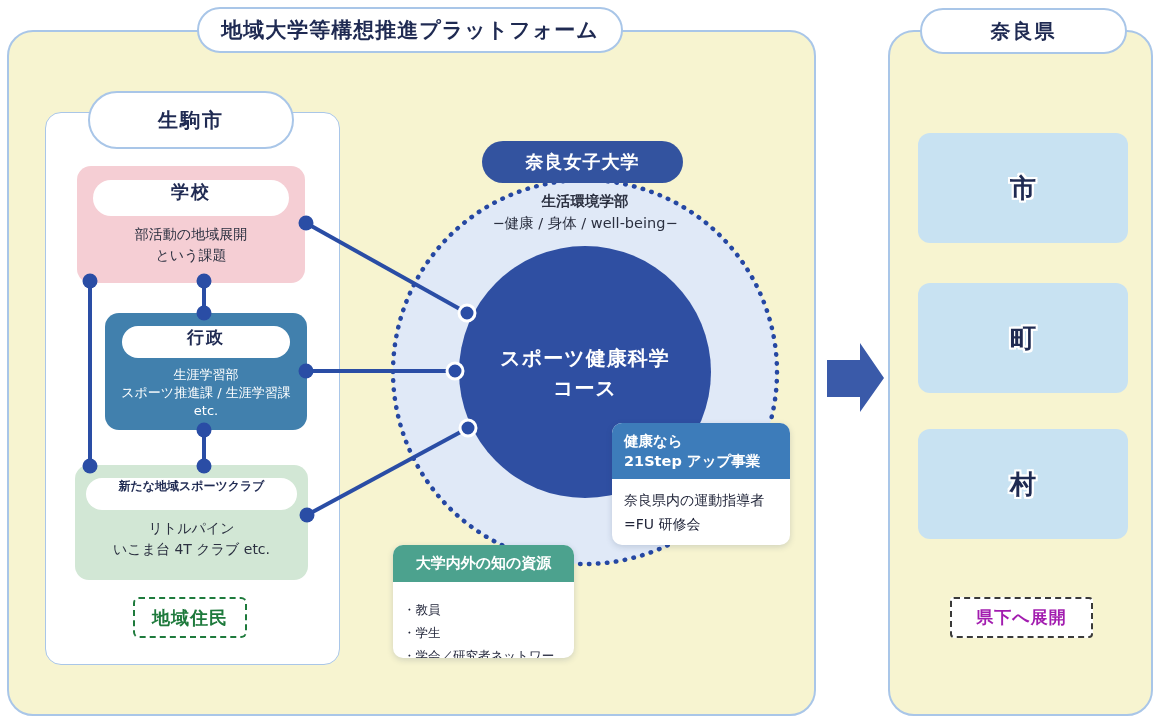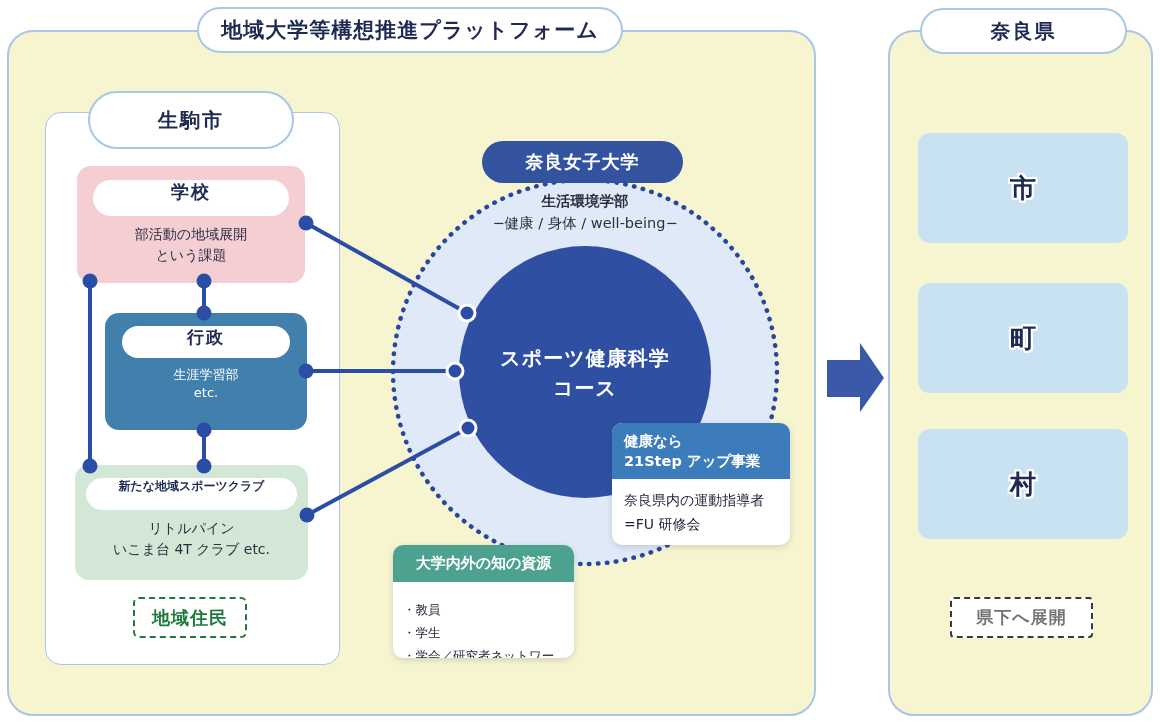--- a/index.html
+++ b/index.html
@@ -84,21 +84,21 @@
   .unit-box{position:absolute;left:918px;width:210px;height:110px;background:var(--light-blue-box);
         border-radius:12px;display:flex;align-items:center;justify-content:center;
         font-size:26px;font-weight:bold;color:var(--accent-navy);z-index:1;
         text-shadow:-2px -2px 0 #fff,2px -2px 0 #fff,-2px 2px 0 #fff,2px 2px 0 #fff,
                     0 -2px 0 #fff,0 2px 0 #fff,-2px 0 0 #fff,2px 0 0 #fff;}
   .unit-shi{top:133px;} .unit-cho{top:283px;} .unit-son{top:429px;}
 
   .expand-box{position:absolute;left:950px;top:597px;width:143px;height:41px;background:#fff;
         border:2px dashed #3a3a3a;border-radius:4px;z-index:1;
         display:flex;align-items:center;justify-content:center;
-        font-size:17px;font-weight:bold;color:#737373;letter-spacing:1px;}
+        font-size:17px;font-weight:bold;color:#a21caf;letter-spacing:1px;}
 </style>
 </head>
 <body>
 
 <div class="canvas">
 
   <div class="panel panel-left"></div>
   <div class="panel panel-right"></div>
 
   <svg class="svg-layer circles-layer" viewBox="0 0 1160 724">
@@ -127,20 +127,21 @@
       <div>という課題</div>
     </div>
   </div>
 
   <div class="colored-box gov-box">
     <div class="inner-pill">
       <span>行政</span>
     </div>
     <div class="box-body">
       <div>生涯学習部</div>
+      <div>スポーツ推進課 / 生涯学習課</div>
       <div>etc.</div>
     </div>
   </div>
 
   <div class="colored-box club-box">
     <div class="inner-pill">
       <span>新たな地域スポーツクラブ</span>
     </div>
     <div class="box-body">
       <div>リトルパイン</div>

